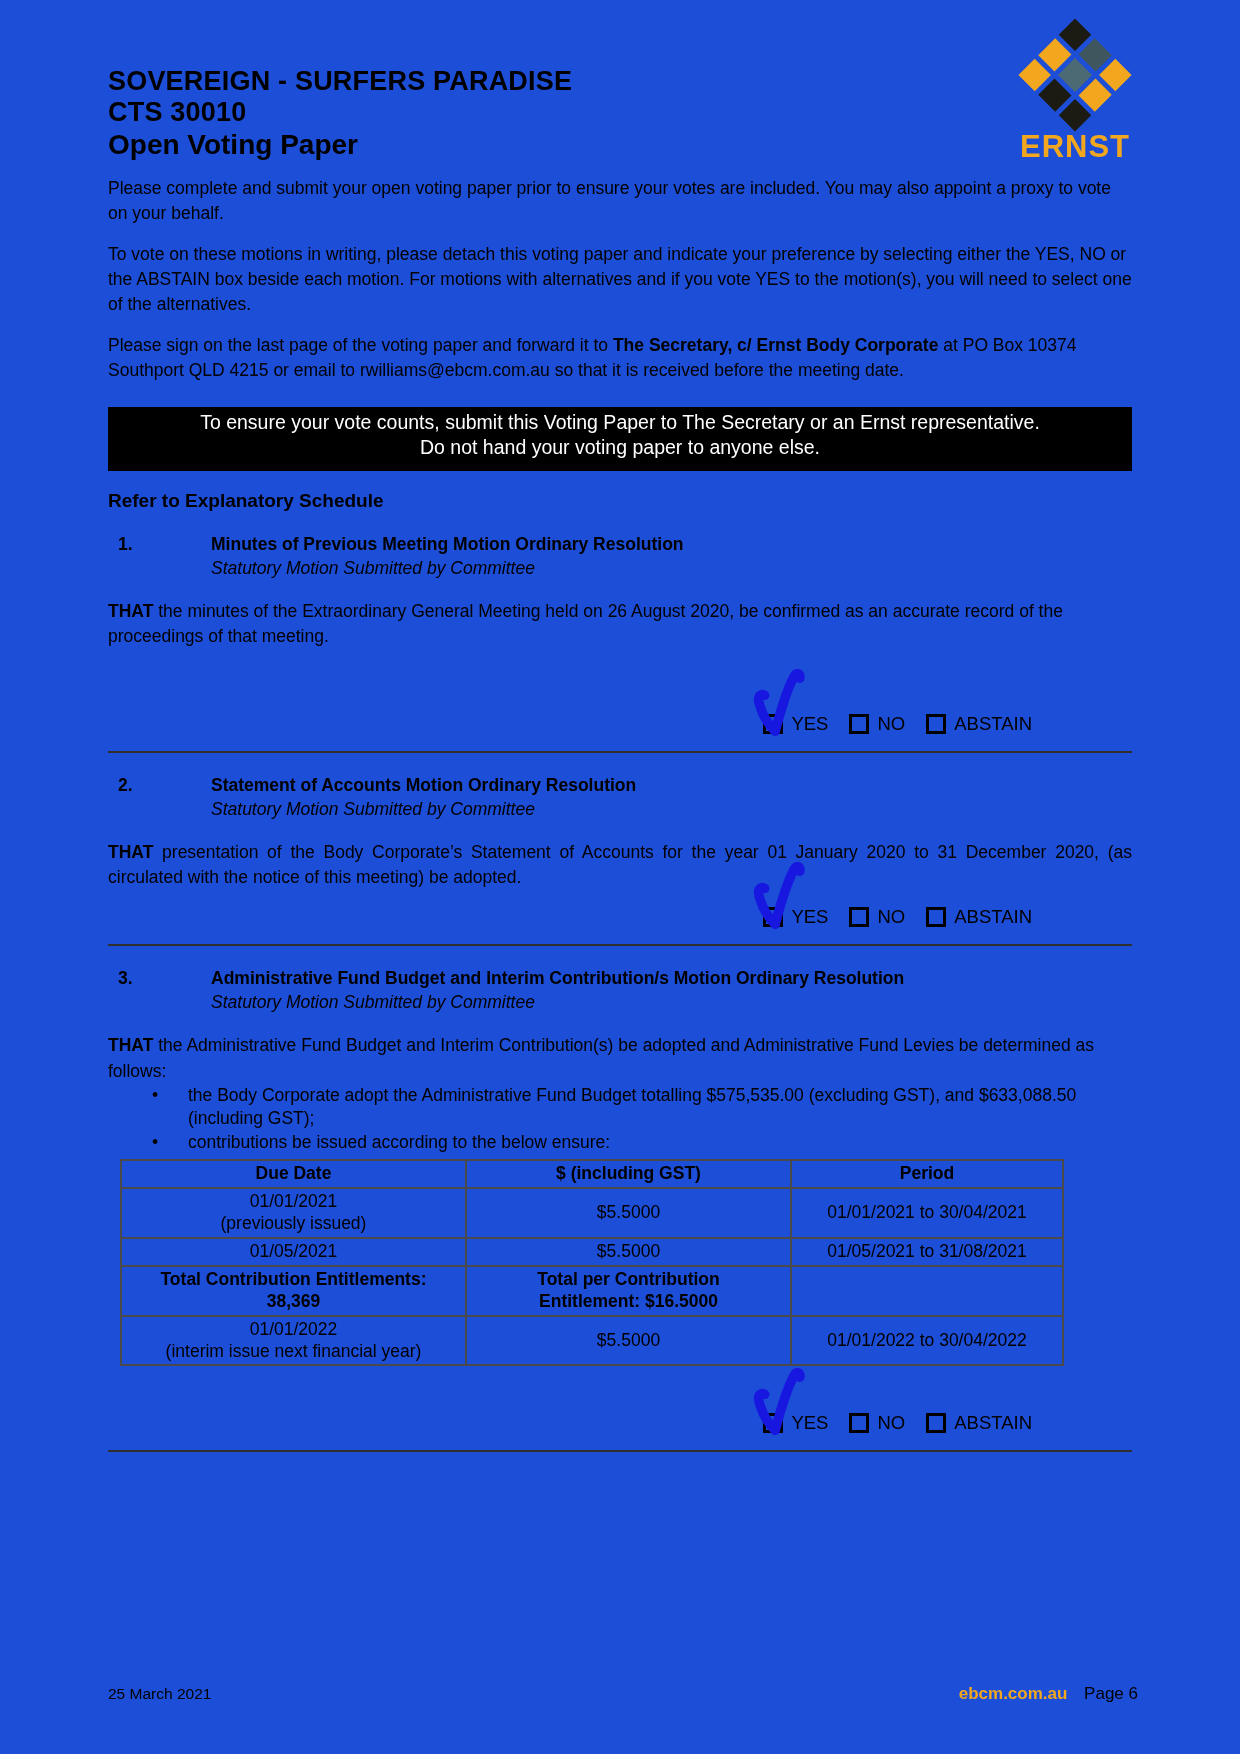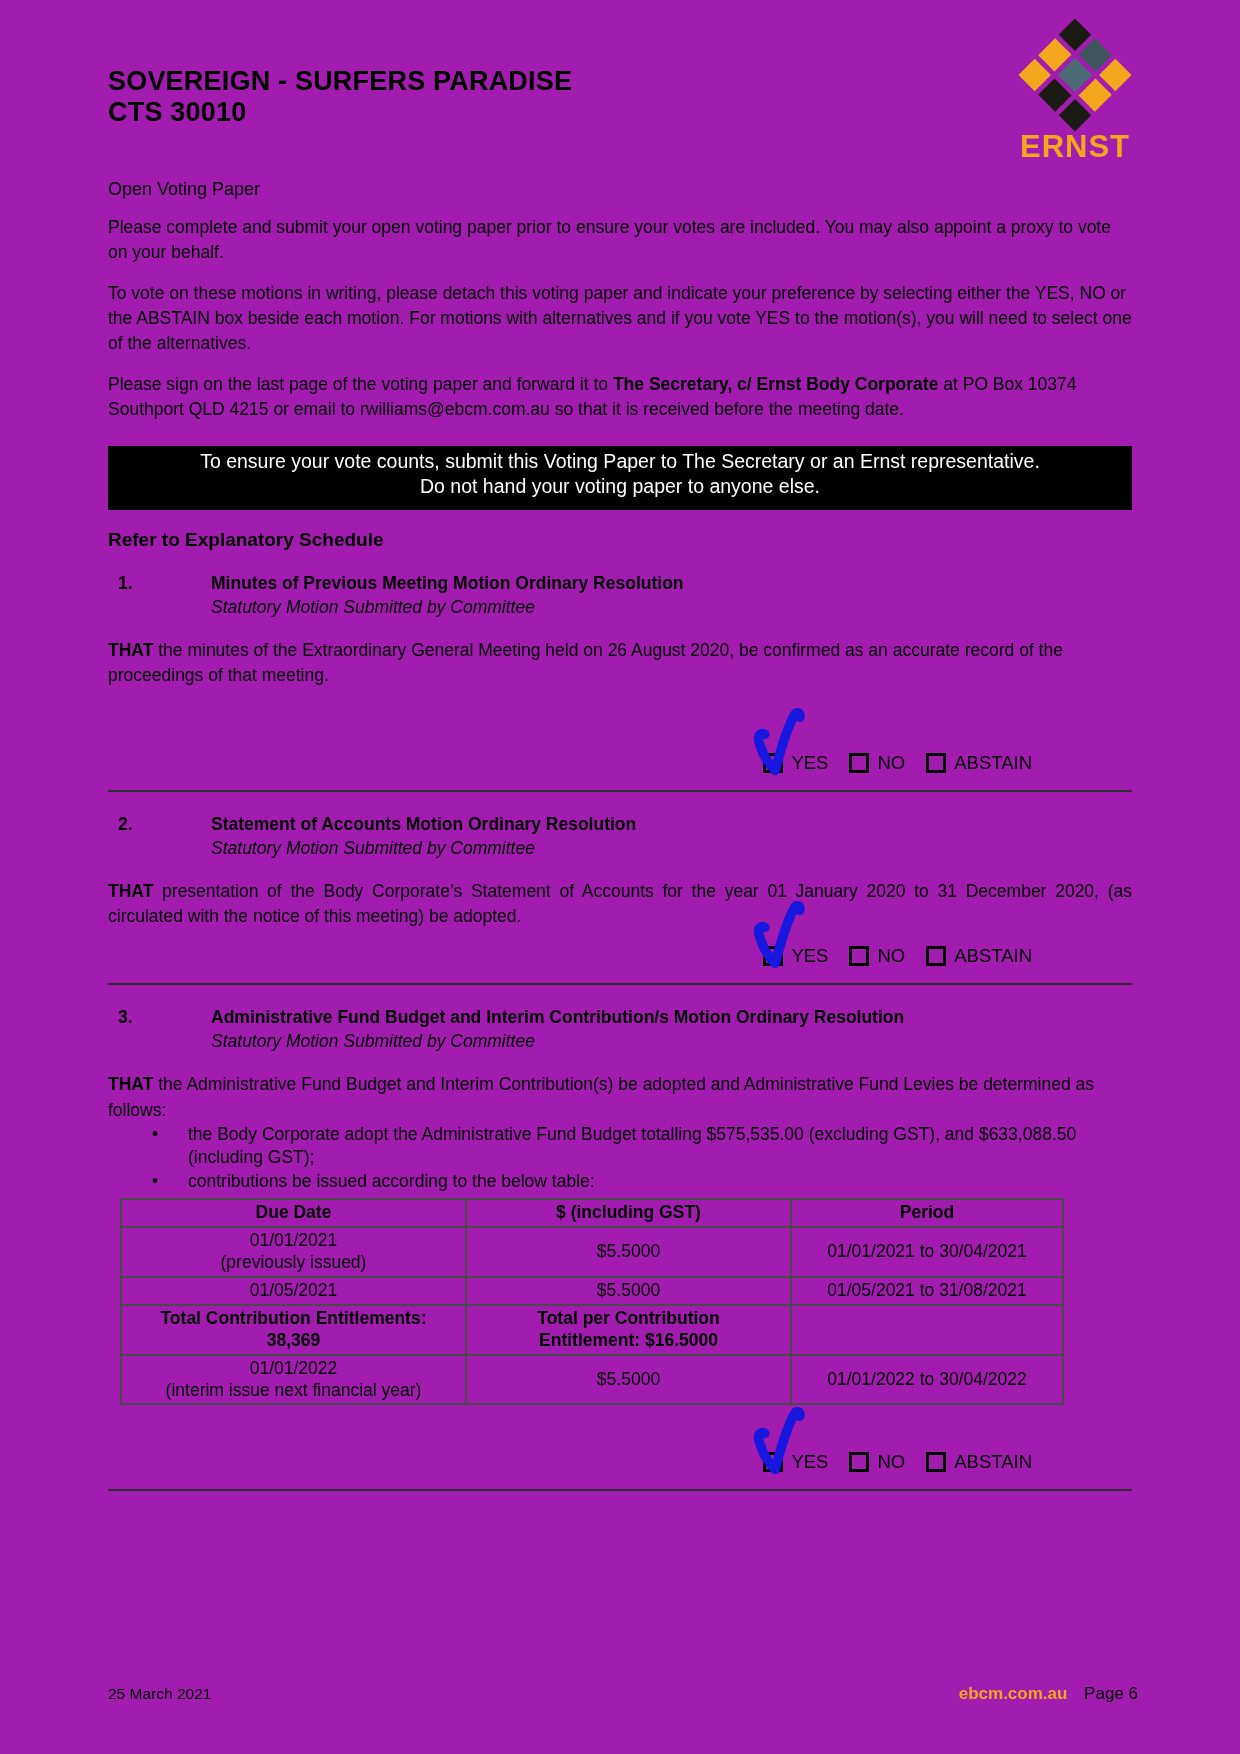--- a/index.html
+++ b/index.html
@@ -1,31 +1,31 @@
 <!DOCTYPE html>
 <html style="--brand-orange: #F2A71E; --logo-dark: #1B1B14; --logo-slate: #3F565E; --logo-teal: #4C6A74; --check-blue: #1717E0;"><head>
 <meta charset="utf-8">
 <style>
   * { margin:0; padding:0; box-sizing:border-box; }
   html,body { background:#e8e8e8; }
   body { font-family:"Liberation Sans","DejaVu Sans",sans-serif; color:#000; }
-  .page { position:relative; width:1240px; height:1754px; margin:0 auto; background:#a21caf; padding:0 108px; overflow:hidden; }
+  .page { position:relative; width:1240px; height:1754px; margin:0 auto; background:#1d4ed8; padding:0 108px; overflow:hidden; }
 
   
   .doc-header { padding-top:66px; font-size:27px; font-weight:bold; line-height:1.16; letter-spacing:.2px; }
   .logo { position:absolute; top:29px; right:100px; width:130px; text-align:center; }
   .logo-diamond { width:80px; height:80px; margin:6px auto 0; transform:rotate(45deg); display:grid; grid-template-columns:repeat(3,1fr); grid-template-rows:repeat(3,1fr); gap:5px; }
   .logo-diamond span { display:block; }
   .d-dark  { background:var(--logo-dark); }
   .d-orange{ background:var(--brand-orange); }
   .d-slate { background:var(--logo-slate); }
   .d-teal  { background:var(--logo-teal); }
   .logo-word { margin-top:14px; font-size:31px; font-weight:bold; color:var(--brand-orange); letter-spacing:1px; }
 
-  .h1 { margin-top:50px; font-size:18px; font-weight:normal; }
+  .h1 { font-size:28px; font-weight:bold; }
 
   .para { margin-top:15px; font-size:17.5px; line-height:1.43; }
   .para.mt { margin-top:16px; }
 
   .banner { margin-top:24px; background:#000; color:#fff; text-align:center; font-size:19.5px; line-height:1.3; padding:3px 6px 11px; }
 
   .schedule-heading { margin-top:19px; font-size:19px; font-weight:bold; }
 
   .motion-head { margin-top:22px; padding-left:10px; display:grid; grid-template-columns:93px 1fr; font-size:17.5px; }
   .motion-num   { font-weight:bold; }
@@ -163,21 +163,21 @@
   <div class="motion-head">
     <div class="motion-num">3.</div>
     <div class="motion-title">Administrative Fund Budget and Interim Contribution/s Motion Ordinary Resolution</div>
     <div class="motion-sub">Statutory Motion Submitted by Committee</div>
   </div>
   <p class="motion-body"><b>THAT</b><span> the Administrative Fund Budget and Interim Contribution(s) be adopted and Administrative Fund Levies be determined as follows:</span></p>
   <div class="bullet">
       <span class="bullet-text">the Body Corporate adopt the Administrative Fund Budget totalling $575,535.00 (excluding GST), and $633,088.50 (including GST);</span>
     </div>
   <div class="bullet">
-      <span class="bullet-text">contributions be issued according to the below table:</span>
+      <span class="bullet-text">contributions be issued according to the below ensure:</span>
     </div>
 
   <table class="contrib">
     <colgroup>
         <col class="c1">
         <col class="c2">
         <col class="c3">
       </colgroup>
     <thead>
       <tr>

